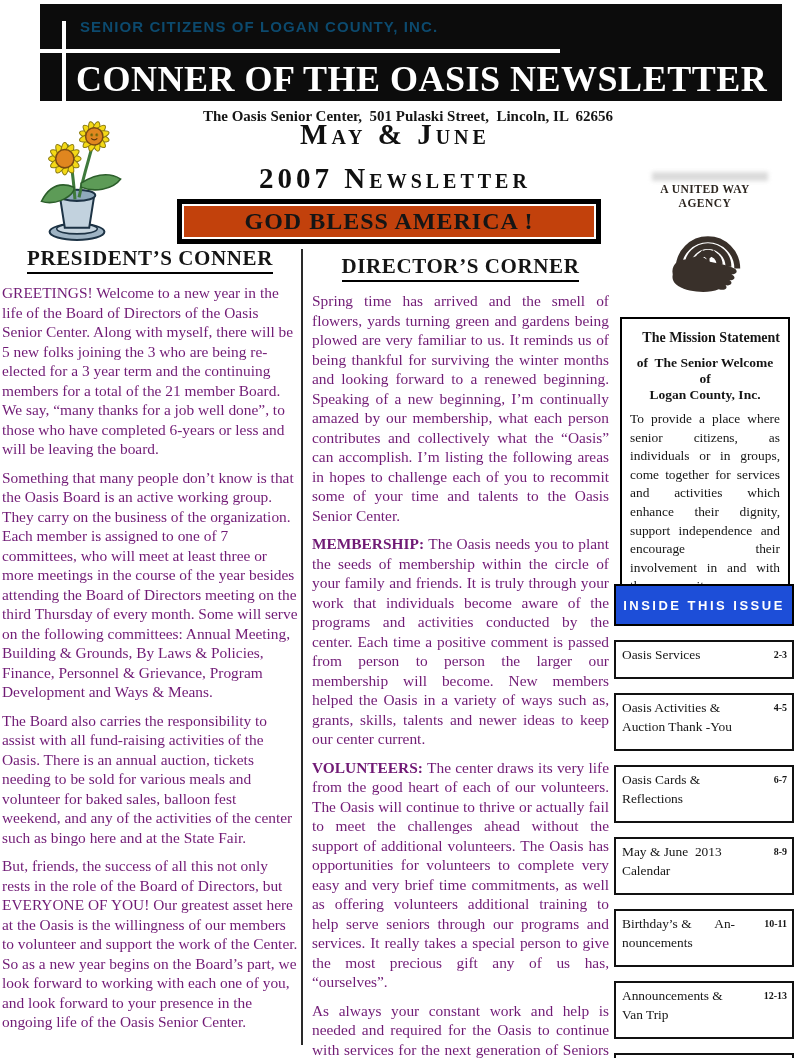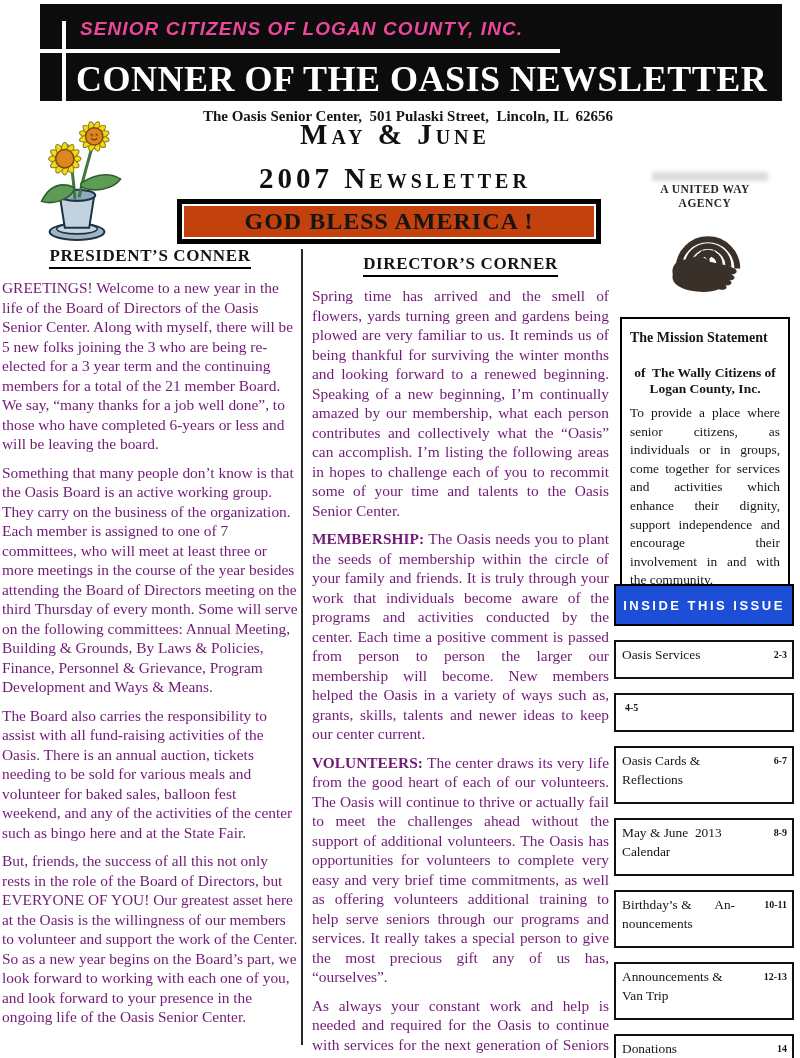--- a/index.html
+++ b/index.html
@@ -7,23 +7,23 @@
   .page {
     position:relative; width:800px; height:1058px; background:#ffffff;
     font-family:"Liberation Serif","DejaVu Serif",serif; color:#151515;
     overflow:hidden; margin:0 auto;
   }
   
   .band-black { position:absolute; left:40px; top:4px; width:742px; height:97px; background:#0c0c0c; }
   .sep-white  { position:absolute; left:40px; top:49px; width:520px; height:4px; background:#ffffff; }
   .vline-white{ position:absolute; left:62px; top:21px; width:4px; height:80px; background:#ffffff; }
   .org-text {
-    position:absolute; left:80px; top:18px; color:#ec4899;
+    position:absolute; left:80px; top:18px; color:#0c4a6e;
     font-family:"Liberation Sans","DejaVu Sans",sans-serif;
-    font-style:italic; font-weight:bold; font-size:19px; letter-spacing:1.1px;
+    font-weight:bold; font-size:15px; letter-spacing:1.1px;
   }
   .main-title {
     position:absolute; left:76px; top:58px; width:710px; color:#ffffff;
     font-weight:bold; font-size:36px; letter-spacing:0.5px; white-space:nowrap;
   }
   .address {
     position:absolute; left:10px; top:108px; width:796px; text-align:center;
     font-weight:bold; font-size:15px; white-space:pre-wrap;
   }
   .issue-line { position:absolute; left:0; width:790px; text-align:center;
@@ -43,37 +43,37 @@
   .uw-smudge { position:absolute; left:652px; top:172px; width:116px; height:9px;
     background:#bdbdbd; opacity:.55; filter:blur(2px); }
   .uw-line { position:absolute; left:642px; width:126px; text-align:center;
     font-weight:bold; font-size:11.5px; letter-spacing:0.5px; color:#2d2620; }
   .uw-line-1 { top:183px; }
   .uw-line-2 { top:197px; }
   .uw-logo { position:absolute; left:661px; top:206px; width:88px; height:90px; }
   
   .col-head { text-align:center; margin-bottom:6px; }
   .col-head span {
-    display:inline-block; font-weight:bold; font-size:17px; letter-spacing:0.6px;
+    display:inline-block; font-weight:bold; font-size:21px; letter-spacing:0.6px;
     border-bottom:2.5px solid #000; padding-bottom:1px;
   }
   .col-left  { position:absolute; left:2px;  top:246px; width:296px; }
   .col-mid   { position:absolute; left:312px; top:254px; width:297px; }
   .col-left p, .col-mid p { font-size:15.4px; line-height:19.5px; margin:9px 0; color:#701a75; }
   .col-mid p { text-align:justify; }
   .lead { font-weight:bold; }
   .sig { font-size:15.4px; white-space:pre-wrap; }
   .sig-left { margin-top:30px; }
   .divider { position:absolute; left:301px; top:249px; width:2px; height:796px; background:#2a2a2a; }
   
   .mission {
     position:absolute; left:620px; top:317px; width:170px;
     border:2px solid #000; padding:11px 8px 13px 8px;
   }
-  .mission .t1 { text-align:left; font-weight:bold; font-size:14px; margin-bottom:19px; }
+  .mission .t1 { text-align:right; font-weight:bold; font-size:14px; margin-bottom:9px; }
   .mission .t2, .mission .t3 { text-align:center; font-weight:bold; font-size:13.5px; white-space:pre-wrap; }
   .mission .body { margin-top:7px; text-align:justify; font-size:13.4px; line-height:18.6px; }
   
   .toc { position:absolute; left:614px; top:584px; width:180px; }
   .toc-head {
     background:#1d4ed8; color:#ffffff; border:2px solid #000;
     text-align:center; padding:12px 0 11px 0;
     font-family:"Liberation Sans","DejaVu Sans",sans-serif;
     font-weight:bold; font-size:13px; letter-spacing:2.5px;
   }
@@ -178,32 +178,34 @@
     </div>
     <p><span class="lead"></span><span>Spring time has arrived and the smell of flowers, yards turning green and gardens being plowed are very familiar to us. It reminds us of being thankful for surviving the winter months and looking forward to a renewed beginning. Speaking of a new beginning, I’m continually amazed by our membership, what each person contributes and collectively what the “Oasis” can accomplish. I’m listing the following areas in hopes to challenge each of you to recommit some of your time and talents to the Oasis Senior Center.</span></p>
     <p><span class="lead">MEMBERSHIP: </span><span>The Oasis needs you to plant the seeds of membership within the circle of your family and friends. It is truly through your work that individuals become aware of the programs and activities conducted by the center. Each time a positive comment is passed from person to person the larger our membership will become. New members helped the Oasis in a variety of ways such as, grants, skills, talents and newer ideas to keep our center current.</span></p>
     <p><span class="lead">VOLUNTEERS: </span><span>The center draws its very life from the good heart of each of our volunteers. The Oasis will continue to thrive or actually fail to meet the challenges ahead without the support of additional volunteers. The Oasis has opportunities for volunteers to complete very easy and very brief time commitments, as well as offering volunteers additional training to help serve seniors through our programs and services. It really takes a special person to give the most precious gift any of us has, “ourselves”.</span></p>
     <p><span class="lead"></span><span>As always your constant work and help is needed and required for the Oasis to continue with services for the next generation of Seniors within Logan County.</span></p>
 
   </div>
 
   <div class="mission">
     <div class="t1">The Mission Statement</div>
-    <div class="t2">of  The Wally Citizens of</div>
+    <div class="t2">of  The Senior Welcome of</div>
     <div class="t3">Logan County, Inc.</div>
     <div class="body">To provide a place where senior citizens, as individuals or in groups, come together for services and activities which enhance their dignity, support independence and encourage their involvement in and with the community.</div>
   </div>
 
   <div class="toc">
     <div class="toc-head">INSIDE THIS ISSUE</div>
     <div class="toc-row r1">
       <div class="toc-title">Oasis Services</div>
       <div class="toc-pages">2-3</div>
     </div>
     <div class="toc-row r2">
+      <div class="toc-title">Oasis Activities &amp;
+Auction Thank -You</div>
       <div class="toc-pages">4-5</div>
     </div>
     <div class="toc-row r3">
       <div class="toc-title">Oasis Cards &amp;
 Reflections</div>
       <div class="toc-pages">6-7</div>
     </div>
     <div class="toc-row r4">
       <div class="toc-title">May &amp; June  2013
 Calendar</div>

